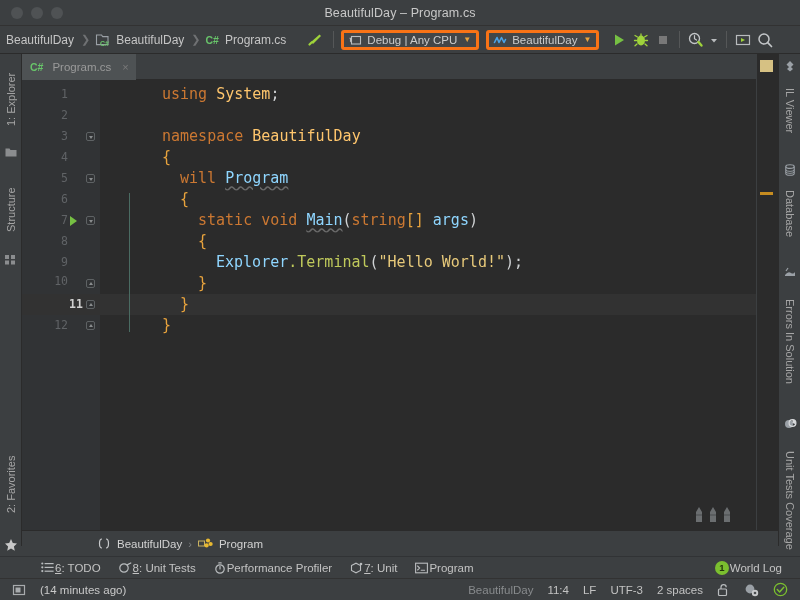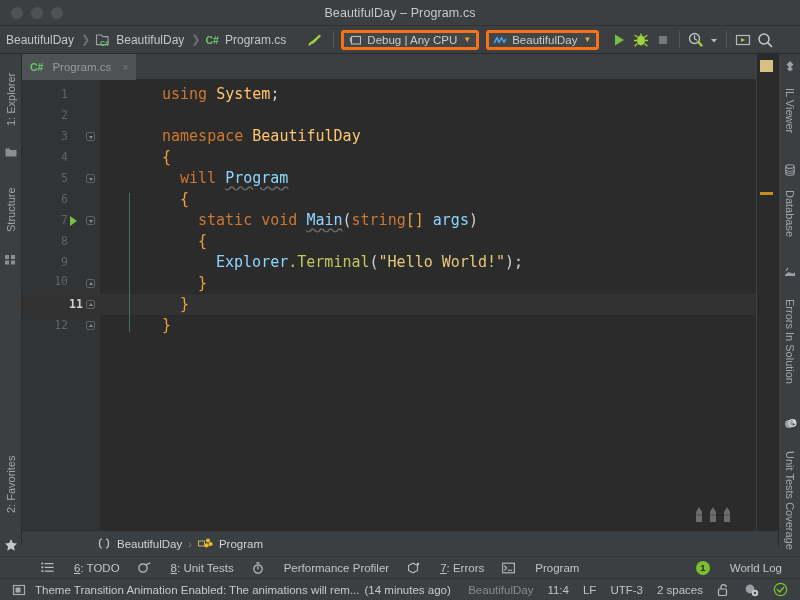--- a/index.html
+++ b/index.html
@@ -153,21 +153,21 @@
     padding-left: 75px; gap: 6px; font-size: 11.5px; color: #d2d2d2;
     border-top: 1px solid #2b2b2b;
   }
 
   
   .twbar {
     position: absolute; left: 0; top: 556px; width: 800px; height: 22px;
     background: #3c3f41; display: flex; align-items: center;
     font-size: 11.5px; color: #c3c3c3; border-top: 1px solid #313335;
   }
-  .twitem { display: flex; align-items: center; gap: 20px; padding: 0 9px; white-space: nowrap; }
+  .twitem { display: flex; align-items: center; gap: 1px; padding: 0 9px; white-space: nowrap; }
   .twitem u { text-decoration: underline; }
   .badge {
     display: inline-flex; align-items: center; justify-content: center;
     width: 14px; height: 14px; border-radius: 50%;
     background: #7bbf2f; color: #23330c; font-size: 9.5px; font-weight: bold;
   }
 
   
   .statusbar {
     position: absolute; left: 0; top: 578px; width: 800px; height: 22px;
@@ -498,21 +498,21 @@
       </span>
       <span>Performance Profiler</span>
     </div>
     <div class="twitem">
       <span>
         <svg width="13" height="12" viewBox="0 0 13 12">
           <path d="M1.5 3.5 L6 1.2 L10.5 3.5 L10.5 8.5 L6 10.8 L1.5 8.5 Z" fill="none" stroke="#b9bcbe" stroke-width="1.1"></path>
           <circle cx="11" cy="2" r="1.3" fill="#b9bcbe"></circle>
         </svg>
       </span>
-      <span><u>7</u><span>: Errors</span></span>
+      <span><u>7</u><span>: Unit</span></span>
     </div>
     <div class="twitem">
       <span>
         <svg width="13" height="12" viewBox="0 0 13 12">
           <rect x="0.6" y="1.2" width="11.8" height="9.6" fill="none" stroke="#b9bcbe" stroke-width="1.1"></rect>
           <path d="M2.6 4 L4.6 6 L2.6 8 M6.2 8.2 H9.6" stroke="#b9bcbe" stroke-width="1.1" fill="none" stroke-linecap="round"></path>
         </svg>
       </span>
       <span>Program</span>
     </div>
@@ -523,21 +523,20 @@
     </div>
   </div>
 
   <div class="statusbar">
     <div style="padding:0 9px 0 12px; display:flex; align-items:center;">
       <svg width="14" height="14" viewBox="0 0 14 14">
         <rect x="1.5" y="2.5" width="11" height="9" fill="none" stroke="#a8abad" stroke-width="1.2"></rect>
         <rect x="3.5" y="4.5" width="5" height="5" fill="#a8abad"></rect>
       </svg>
     </div>
-    <span class="st-msg">Theme Transition Animation Enabled: The animations will rem...</span>
     <span class="st-msg" style="margin-left:5px">(14 minutes ago)</span>
     <div style="flex:1"></div>
     <span class="st-item st-dim">BeautifulDay</span>
     <span class="st-item">11:4</span>
     <span class="st-item">LF</span>
     <span class="st-item">UTF-3</span>
     <span class="st-item">2 spaces</span>
     <span class="st-item">
       <svg width="13" height="14" viewBox="0 0 13 14">
         <rect x="1.5" y="6" width="8" height="6.5" rx="1" fill="none" stroke="#b9bcbe" stroke-width="1.2"></rect>

